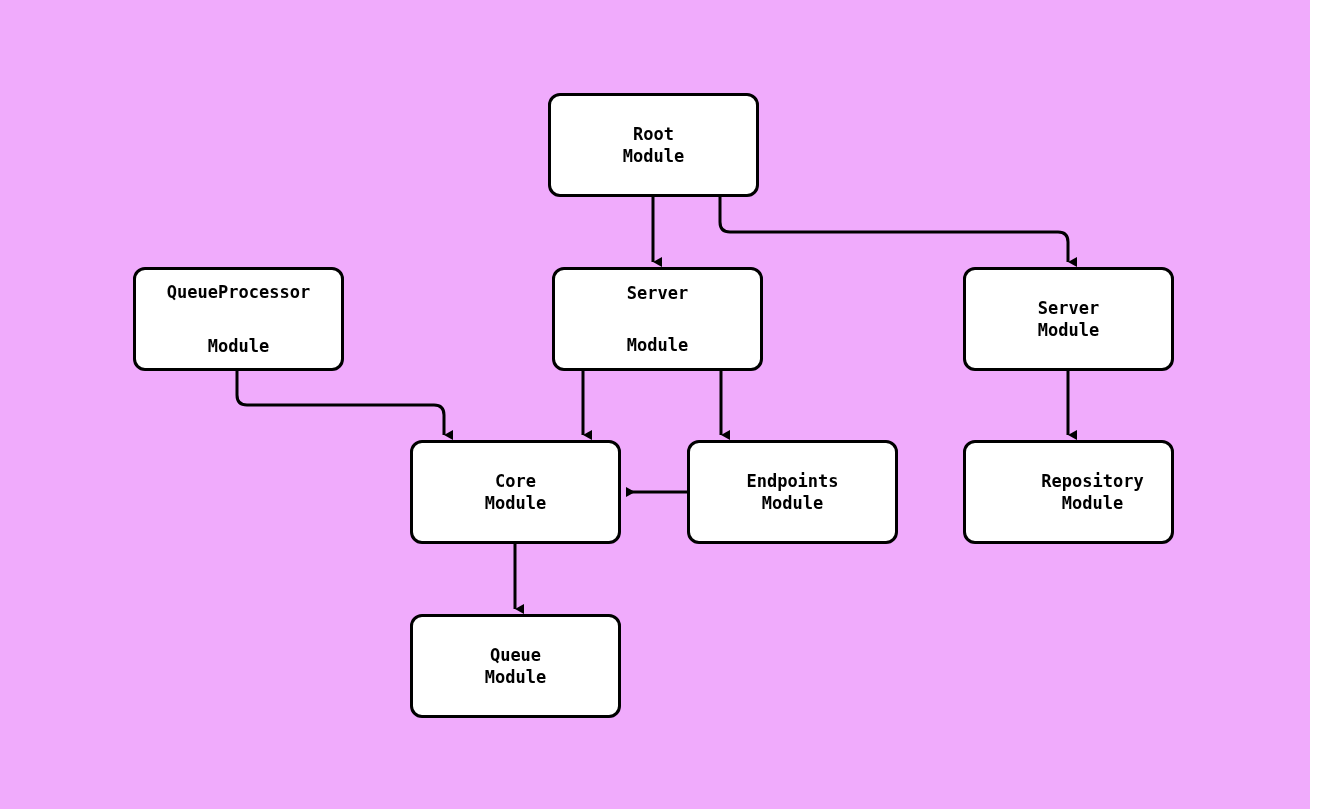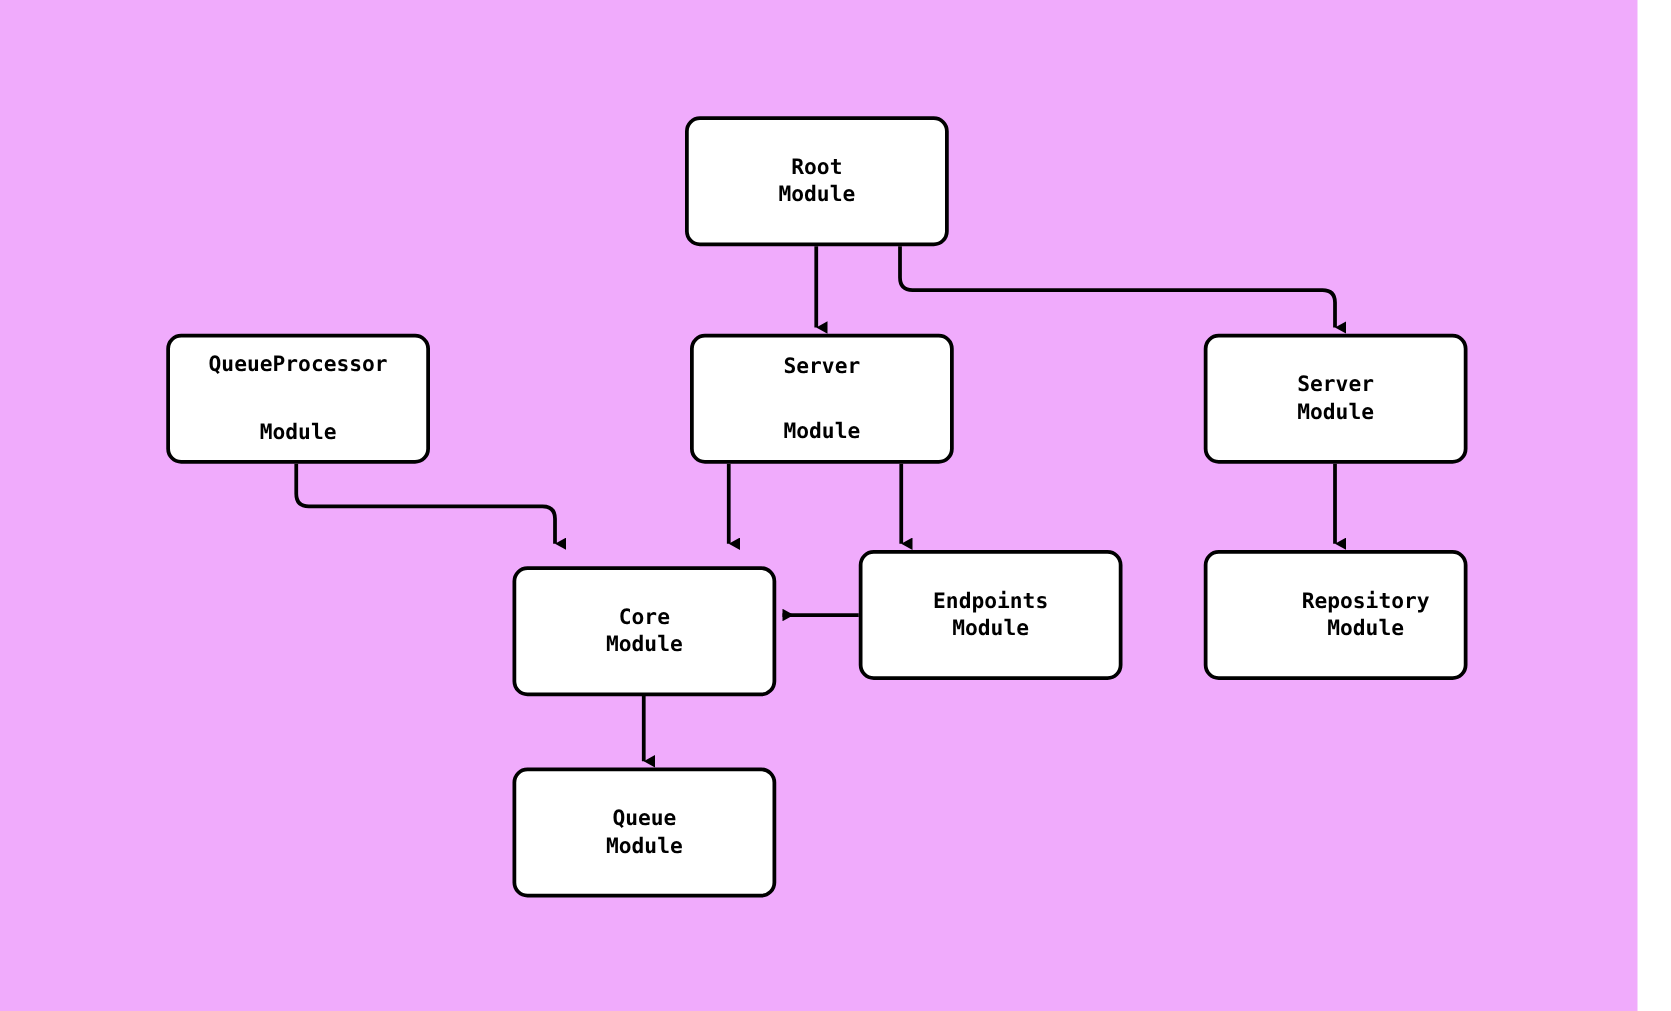--- a/index.html
+++ b/index.html
@@ -86,21 +86,21 @@
         <div class="node-label" style="color: rgb(0, 0, 0);">Module</div>
       </div>
       <div class="node" style="left: 552px; top: 267px; width: 211px; height: 104px; background: rgb(255, 255, 255); border-color: rgb(0, 0, 0); gap: 30px;">
         <div class="node-label" style="color: rgb(0, 0, 0);">Server</div>
         <div class="node-label" style="color: rgb(0, 0, 0);">Module</div>
       </div>
       <div class="node" style="left: 963px; top: 267px; width: 211px; height: 104px; background: rgb(255, 255, 255); border-color: rgb(0, 0, 0);">
         <div class="node-label" style="color: rgb(0, 0, 0);">Server</div>
         <div class="node-label" style="color: rgb(0, 0, 0);">Module</div>
       </div>
-      <div class="node" style="left: 410px; top: 453px; width: 211px; height: 104px; background: rgb(255, 255, 255); border-color: rgb(0, 0, 0);">
+      <div class="node" style="left: 410px; top: 440px; width: 211px; height: 104px; background: rgb(255, 255, 255); border-color: rgb(0, 0, 0);">
         <div class="node-label" style="color: rgb(0, 0, 0);">Core</div>
         <div class="node-label" style="color: rgb(0, 0, 0);">Module</div>
       </div>
       <div class="node" style="left: 687px; top: 440px; width: 211px; height: 104px; background: rgb(255, 255, 255); border-color: rgb(0, 0, 0);">
         <div class="node-label" style="color: rgb(0, 0, 0);">Endpoints</div>
         <div class="node-label" style="color: rgb(0, 0, 0);">Module</div>
       </div>
       <div class="node" style="left: 963px; top: 440px; width: 211px; height: 104px; background: rgb(255, 255, 255); border-color: rgb(0, 0, 0); padding-left: 48px;">
         <div class="node-label" style="color: rgb(0, 0, 0);">Repository</div>
         <div class="node-label" style="color: rgb(0, 0, 0);">Module</div>

